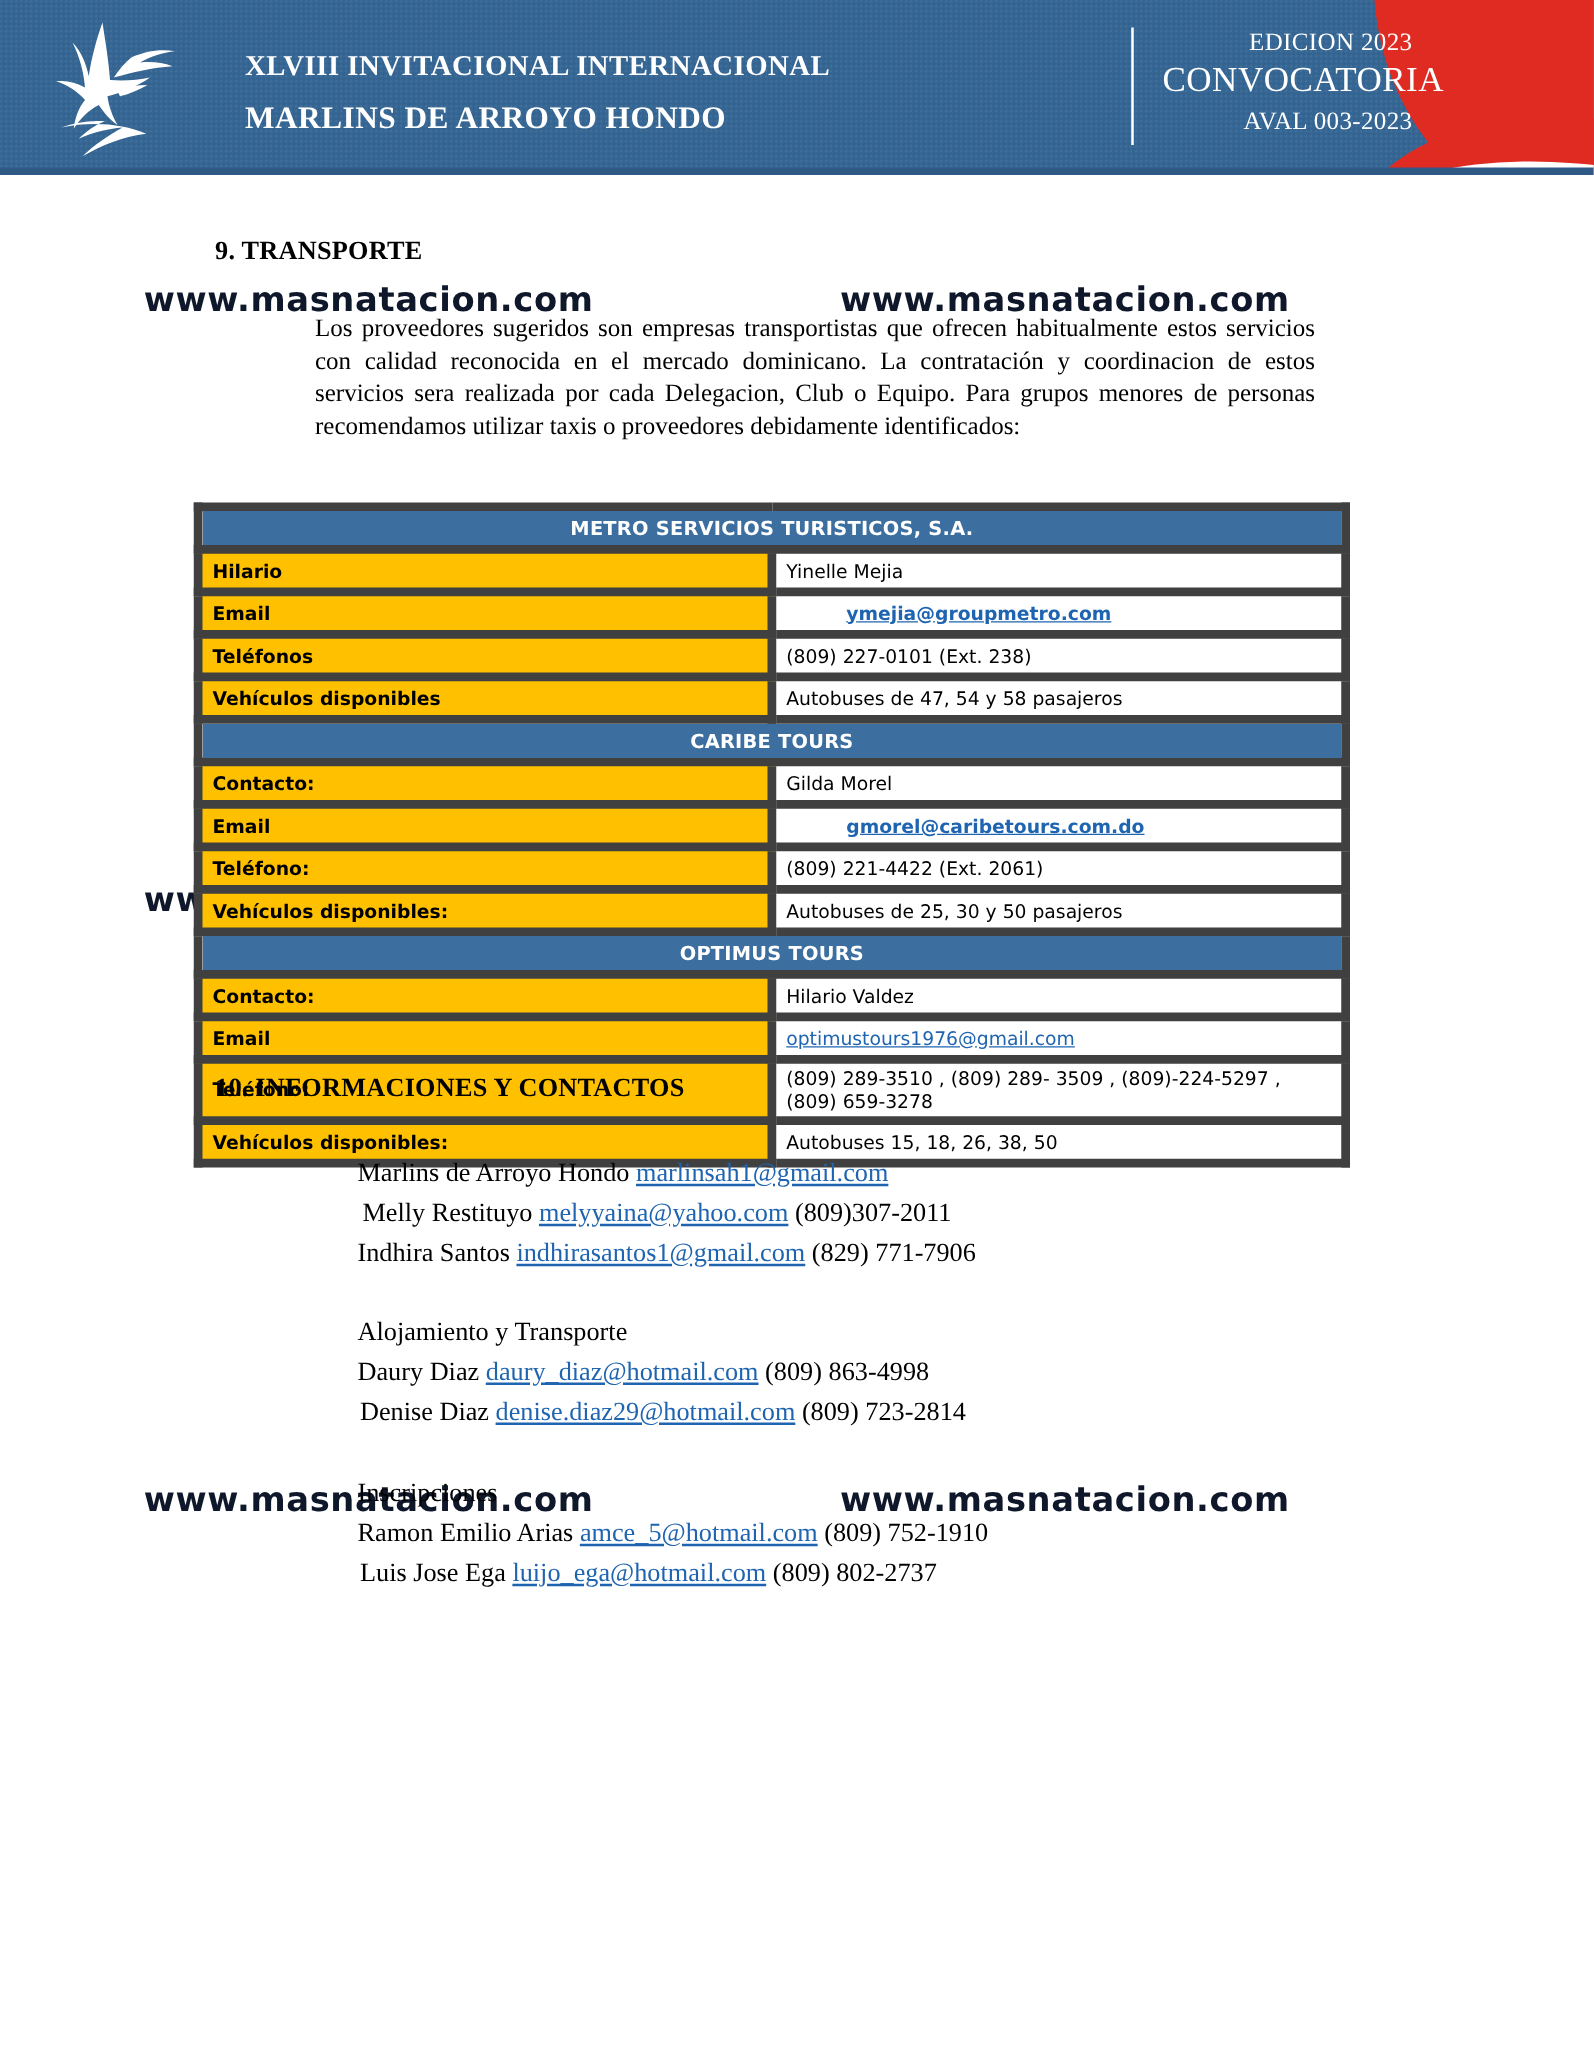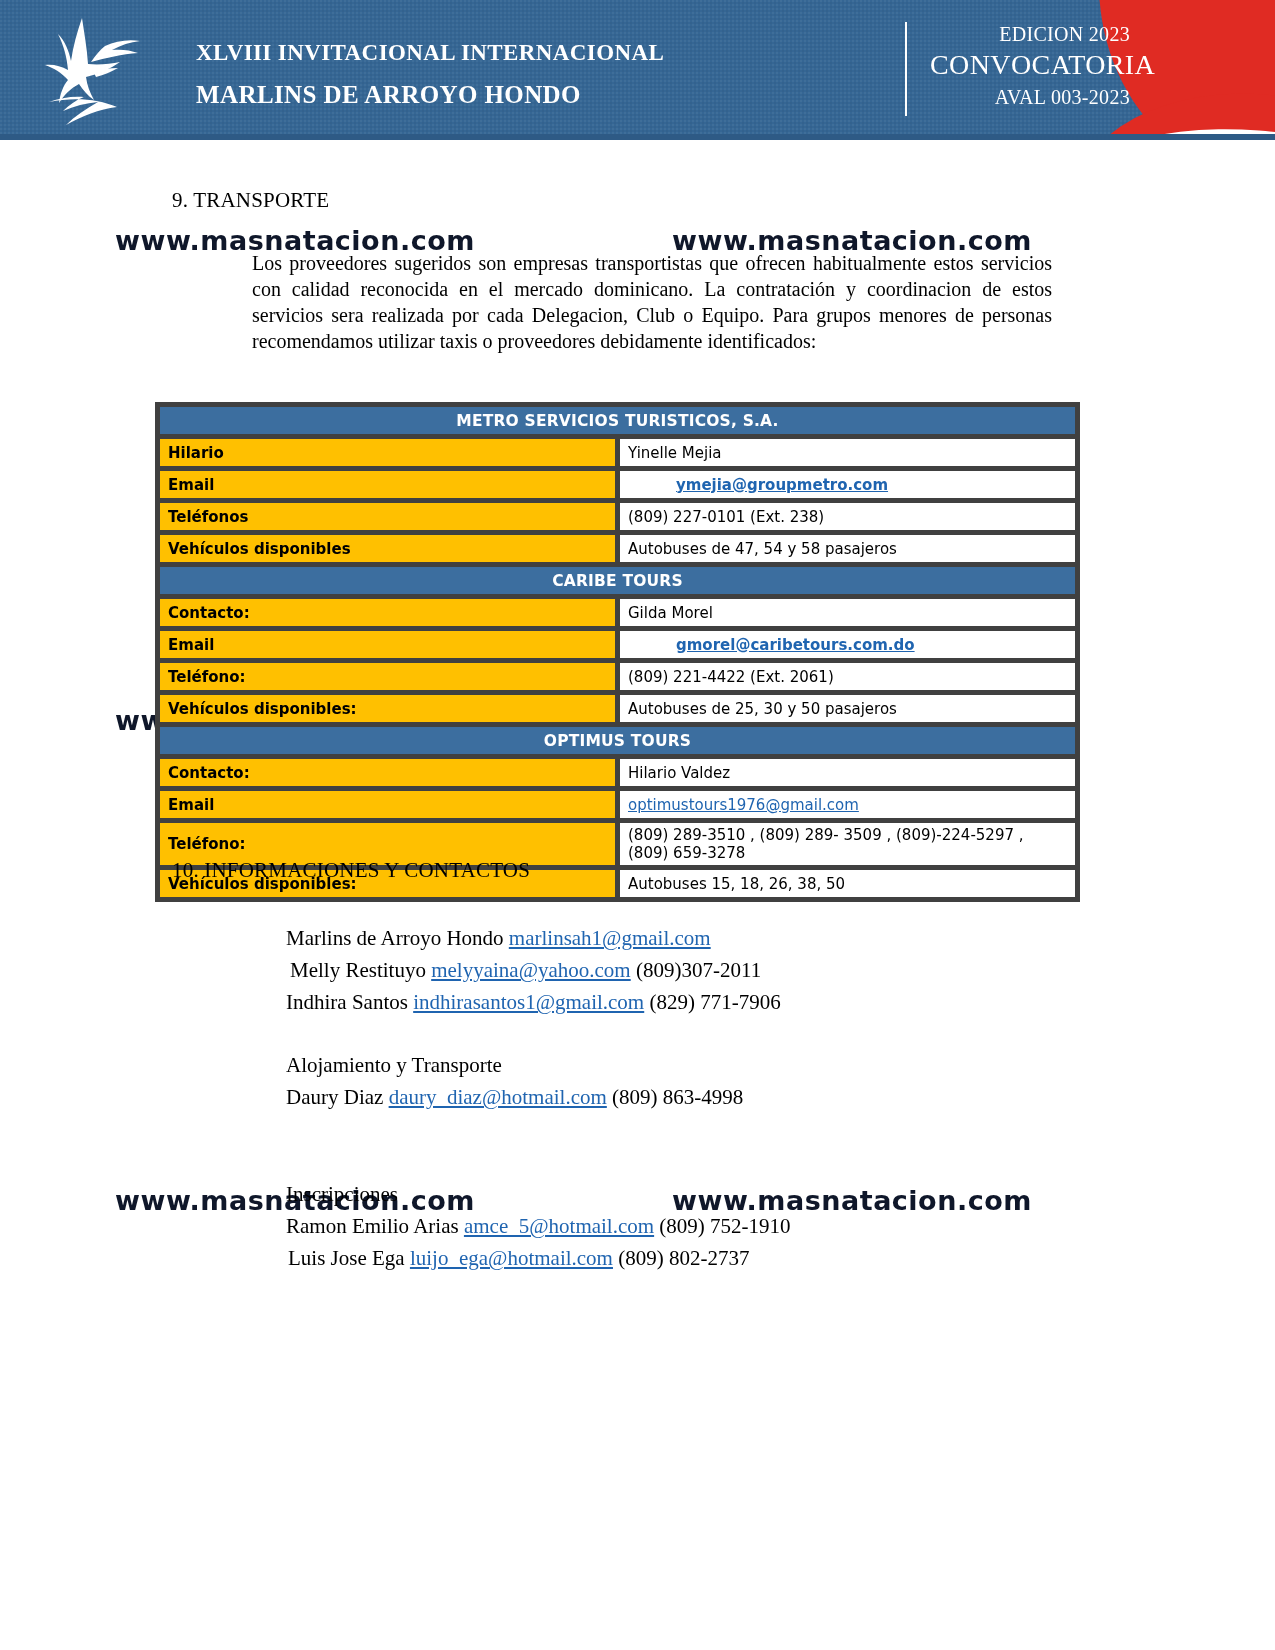--- a/index.html
+++ b/index.html
@@ -147,21 +147,21 @@
     letter-spacing: 0.5px;
     white-space: nowrap;
     pointer-events: none;
     user-select: none;
   }
 
   
   .section-heading {
     position: absolute;
     font-family: "Liberation Serif", serif;
-    font-weight: normal;
+    font-weight: bold;
     font-size: 21px;
     letter-spacing: 0.2px;
   }
   #sec9 { left: 172px; top: 188px; }
   #sec10 { left: 172px; top: 858px; }
 
   .para {
     position: absolute;
     left: 252px;
     top: 250px;
@@ -176,21 +176,21 @@
   .tbl {
     position: absolute;
     left: 155px;
     top: 402px;
     width: 925px;
     border-collapse: collapse;
     table-layout: fixed;
     font-family: "DejaVu Sans", sans-serif;
   }
   .tbl td {
-    border: 5px solid #404040;
+    border: 7px solid #404040;
     padding: 3px 8px;
     font-size: 15px;
     height: 21px;
     vertical-align: middle;
   }
   .tbl td.company {
     background: #3c6e9f;
     color: #ffffff;
     font-weight: bold;
     text-align: center;
@@ -349,18 +349,19 @@
 <div class="section-heading" id="sec10">10. INFORMACIONES Y CONTACTOS</div>
 
 <div class="contact-block" id="cblock1">
     <div class="contact-line indent-1"><span>Marlins de Arroyo Hondo </span><span class="email">marlinsah1@gmail.com</span></div>
     <div class="contact-line indent-2"><span>Melly Restituyo </span><span class="email">melyyaina@yahoo.com</span><span> (809)307-2011</span></div>
     <div class="contact-line indent-1"><span>Indhira Santos </span><span class="email">indhirasantos1@gmail.com</span><span> (829) 771-7906</span></div>
   </div>
 <div class="contact-block" id="cblock2">
     <div class="contact-line plain-label">Alojamiento y Transporte</div>
     <div class="contact-line indent-1"><span>Daury Diaz </span><span class="email">daury_diaz@hotmail.com</span><span> (809) 863-4998</span></div>
+    <div class="contact-line indent-3"><span>Denise Diaz </span><span class="email">denise.diaz29@hotmail.com</span><span> (809) 723-2814</span></div>
   </div>
 <div class="contact-block" id="cblock3">
     <div class="contact-line plain-label">Inscripciones</div>
     <div class="contact-line indent-1"><span>Ramon Emilio Arias </span><span class="email">amce_5@hotmail.com</span><span> (809) 752-1910</span></div>
     <div class="contact-line indent-3"><span>Luis Jose Ega </span><span class="email">luijo_ega@hotmail.com</span><span> (809) 802-2737</span></div>
   </div>
 
 </body></html>

